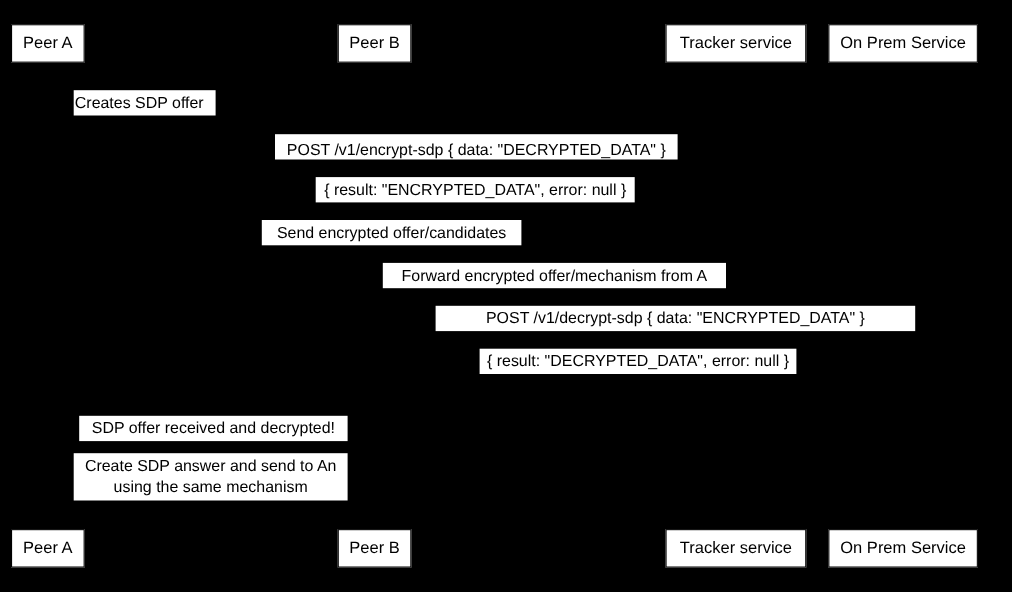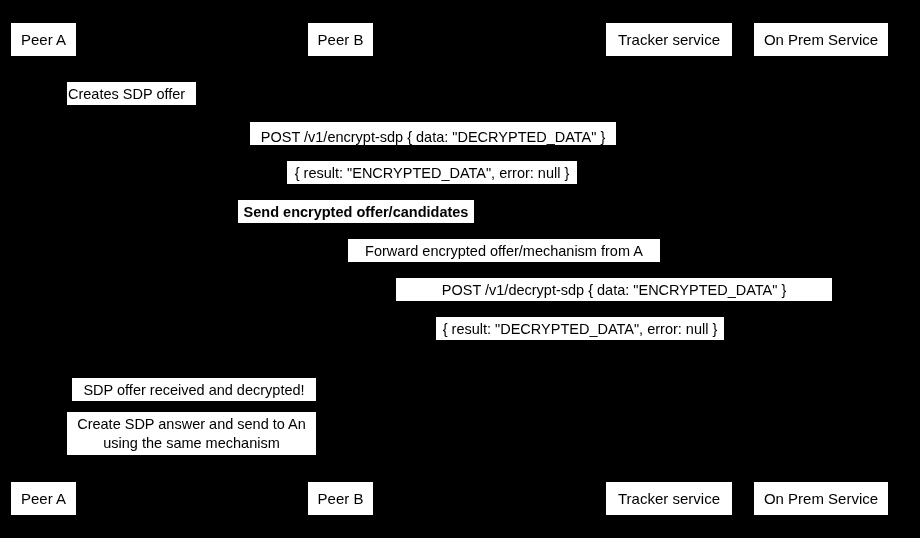--- a/index.html
+++ b/index.html
@@ -97,21 +97,21 @@
   </div>
 
   <div class="label center" style="left:250px; top:122px; width:366px; height:23px;align-items:flex-end;">
     <span>POST /v1/encrypt-sdp { data: "DECRYPTED_DATA" }</span>
   </div>
 
   <div class="label center" style="left:287px; top:161px; width:290px; height:23px;">
     <span>{ result: "ENCRYPTED_DATA", error: null }</span>
   </div>
 
-  <div class="label center" style="left:238px; top:200px; width:236px; height:23px;font-weight:bold;">
+  <div class="label center" style="left:238px; top:200px; width:236px; height:23px;">
     <span>Send encrypted offer/candidates</span>
   </div>
 
   <div class="label center" style="left:348px; top:239px; width:312px; height:23px;">
     <span>Forward encrypted offer/mechanism from A</span>
   </div>
 
   <div class="label center" style="left:396px; top:278px; width:436px; height:23px;">
     <span>POST /v1/decrypt-sdp { data: "ENCRYPTED_DATA" }</span>
   </div>

